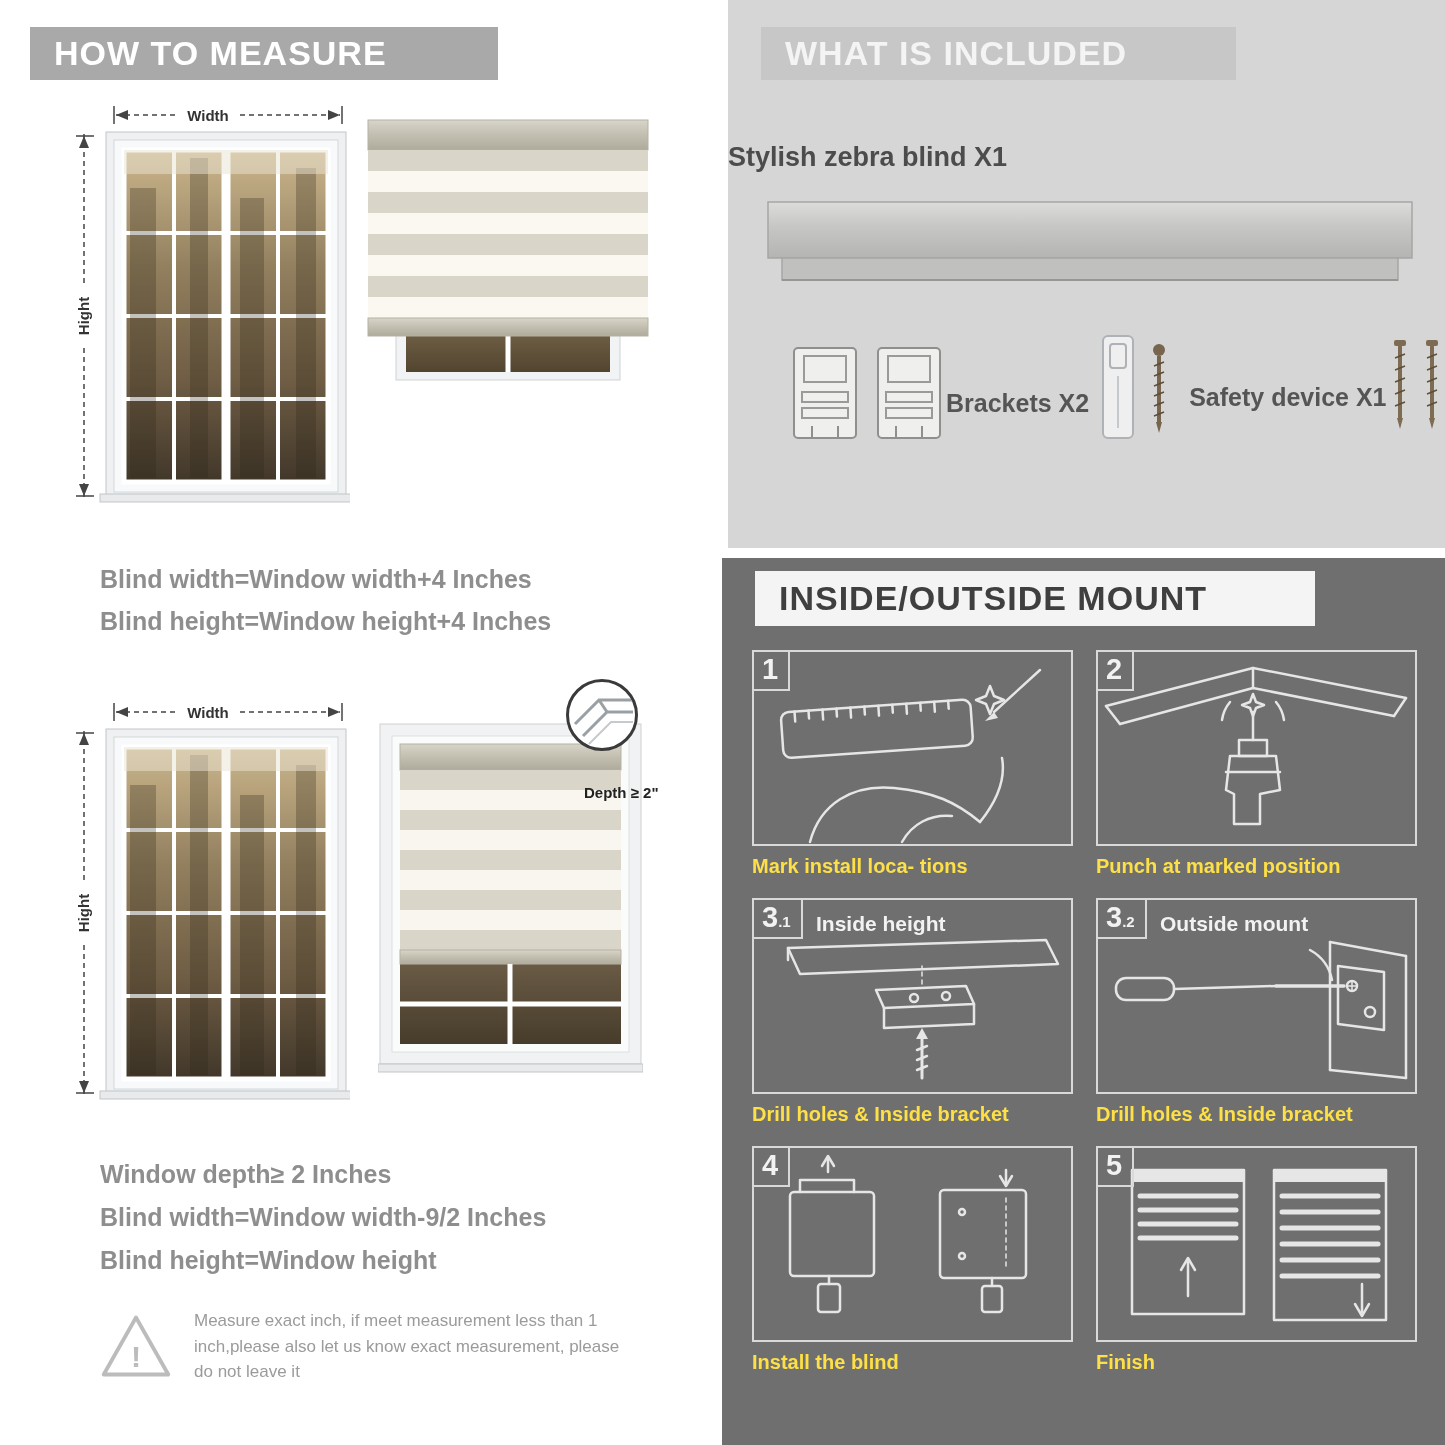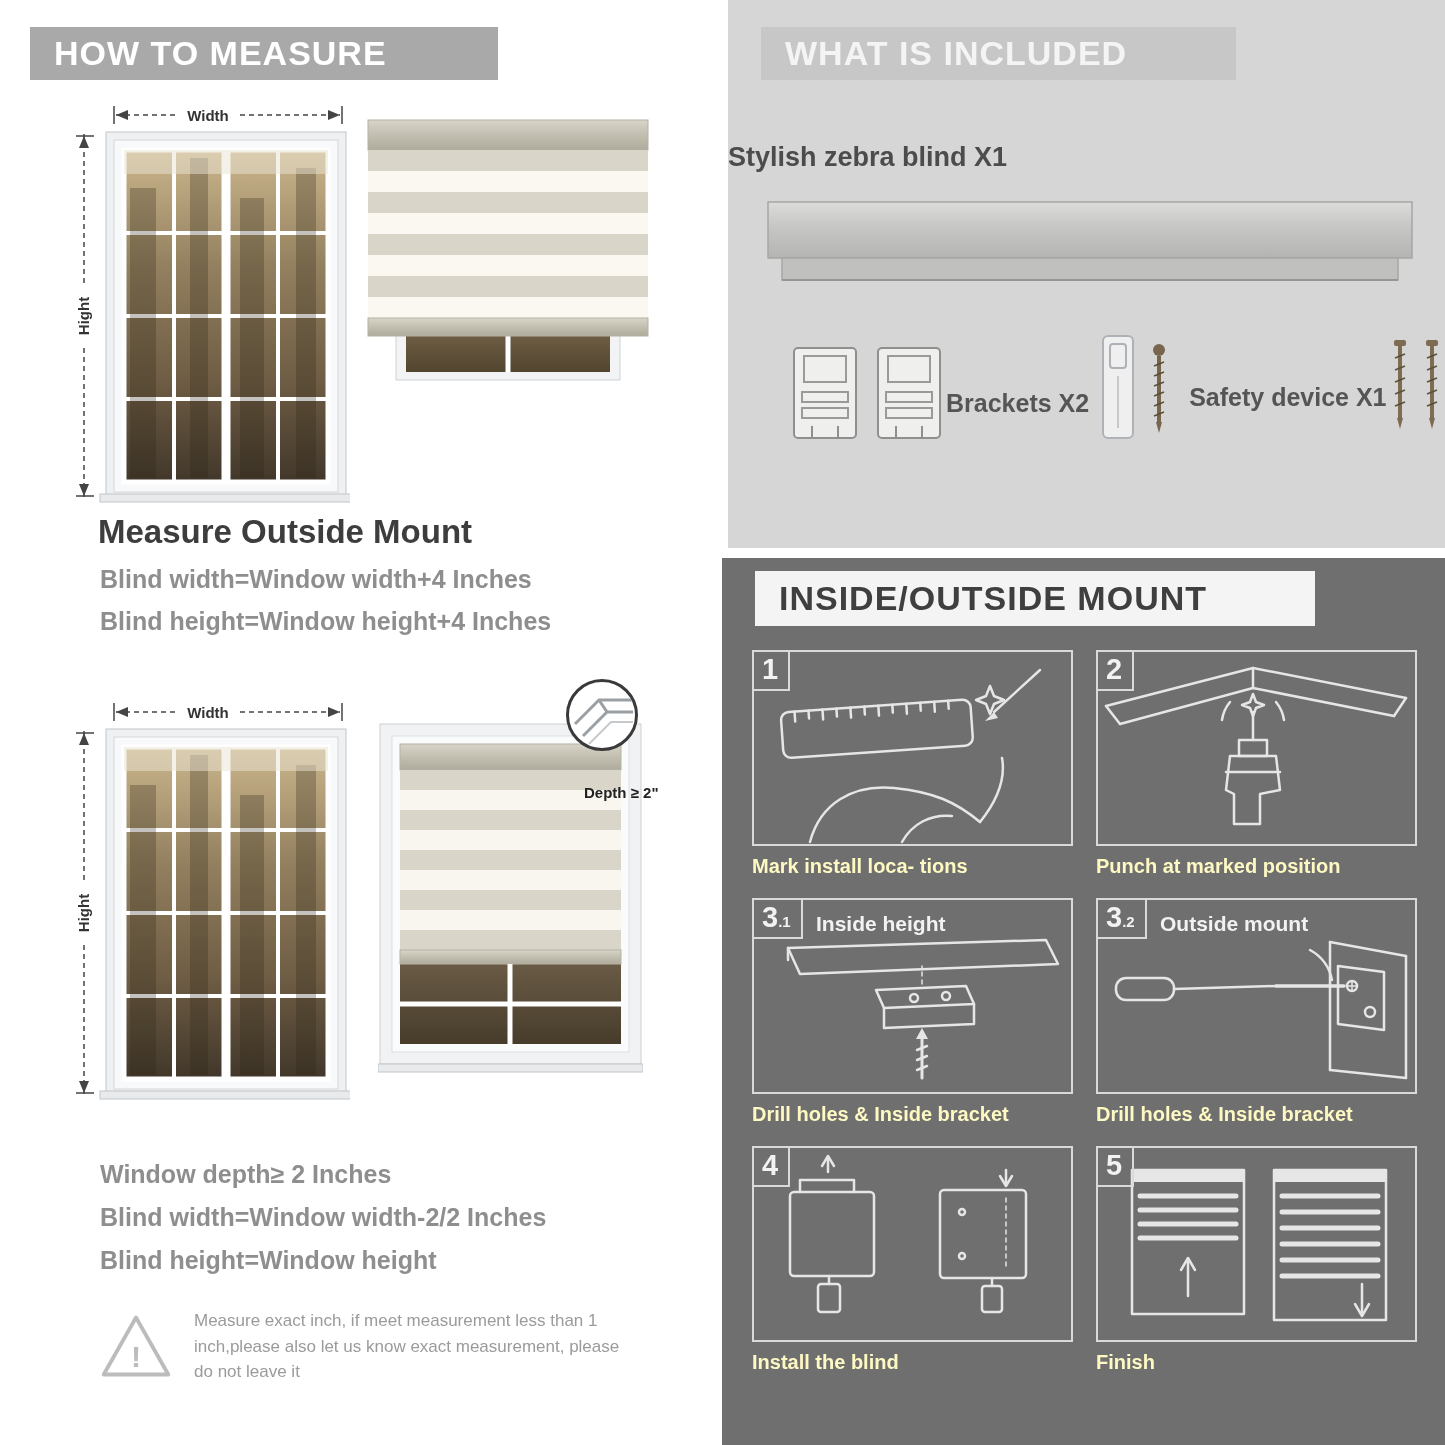--- a/index.html
+++ b/index.html
@@ -48,21 +48,21 @@
                   color:#3f3f3f; font-size:34px; line-height:55px; padding-left:24px; }
   .steps { position:absolute; left:30px; top:92px; width:665px; display:grid;
            grid-template-columns:321px 321px; column-gap:23px; row-gap:20px; }
   .step-box { position:relative; height:196px; border:2px solid #d9d9d9; }
   .step-tab { position:absolute; left:0; top:0; padding:1px 10px 3px 8px; border-right:2px solid #d9d9d9;
               border-bottom:2px solid #d9d9d9; color:#f2f2f2; font-weight:bold; z-index:2; }
   .step-num { font-size:29px; }
   .step-sub { font-size:15px; }
   .step-title { position:absolute; left:62px; top:12px; color:#f2f2f2; font-weight:bold; font-size:21px; z-index:2; }
   .step-art { position:absolute; left:0; top:0; width:100%; height:100%; }
-  .step-caption { margin-top:9px; color:#fef9c3; font-weight:bold; font-size:20px; }
+  .step-caption { margin-top:9px; color:#fde047; font-weight:bold; font-size:20px; }
 </style>
 </head>
 <body>
 
 <div class="page">
 
   <section class="col-left">
 
     <div class="banner banner-gray">HOW TO MEASURE</div>
 
@@ -139,21 +139,20 @@
           <rect x="6" y="95" width="280" height="21" fill="#faf8f1"></rect>
           <rect x="6" y="116" width="280" height="21" fill="#d9d5c8"></rect>
           <rect x="6" y="137" width="280" height="21" fill="#faf8f1"></rect>
           <rect x="6" y="158" width="280" height="21" fill="#d9d5c8"></rect>
           <rect x="6" y="179" width="280" height="21" fill="#faf8f1"></rect>
         </g>
         <rect x="6" y="200" width="280" height="18" fill="url(#gc1)" stroke="#b5b2a4"></rect>
       </svg>
     </div>
 
-    <h2 class="h-title t-outside">Measure Outside Mount</h2>
     <p class="h-sub s1">Blind width=Window width+4 Inches</p>
     <p class="h-sub s2">Blind height=Window height+4 Inches</p>
 
     <div class="fig fig-window-2">
       <svg viewBox="0 0 280 405">
         <defs>
           <linearGradient id="gw2" x1="0" y1="0" x2="0" y2="1">
             <stop offset="0" stop-color="#cbb68c"></stop>
               <stop offset="0.35" stop-color="#93805f"></stop>
             <stop offset="0.7" stop-color="#6e5c44"></stop>
@@ -244,21 +243,21 @@
           <line x1="30" y1="18" x2="38" y2="30"></line>
         </g>
         <g stroke="#c6cacd" stroke-width="2" fill="none">
           <path d="M20,62 L42,40 L64,40"></path>
         </g>
       </svg>
     </div>
     <div class="depth-label">Depth ≥ 2"</div>
 
     <p class="h-sub s3">Window depth≥ 2 Inches</p>
-    <p class="h-sub s4">Blind width=Window width-2/2 Inches</p>
+    <p class="h-sub s4">Blind width=Window width-9/2 Inches</p>
     <p class="h-sub s5">Blind height=Window height</p>
 
     <div class="warning">
       <svg class="warn-tri" viewBox="0 0 80 72">
         <path d="M40,6 L74,66 L6,66 Z" fill="none" stroke="#bcbcbc" stroke-width="4" stroke-linejoin="round"></path>
         <text x="40" y="58" text-anchor="middle" font-size="32" font-weight="bold" fill="#bcbcbc">!</text>
       </svg>
       <p class="warn-text">Measure exact inch, if meet measurement less than 1 inch,please also let us know exact measurement, please do not leave it</p>
     </div>
   </section>

